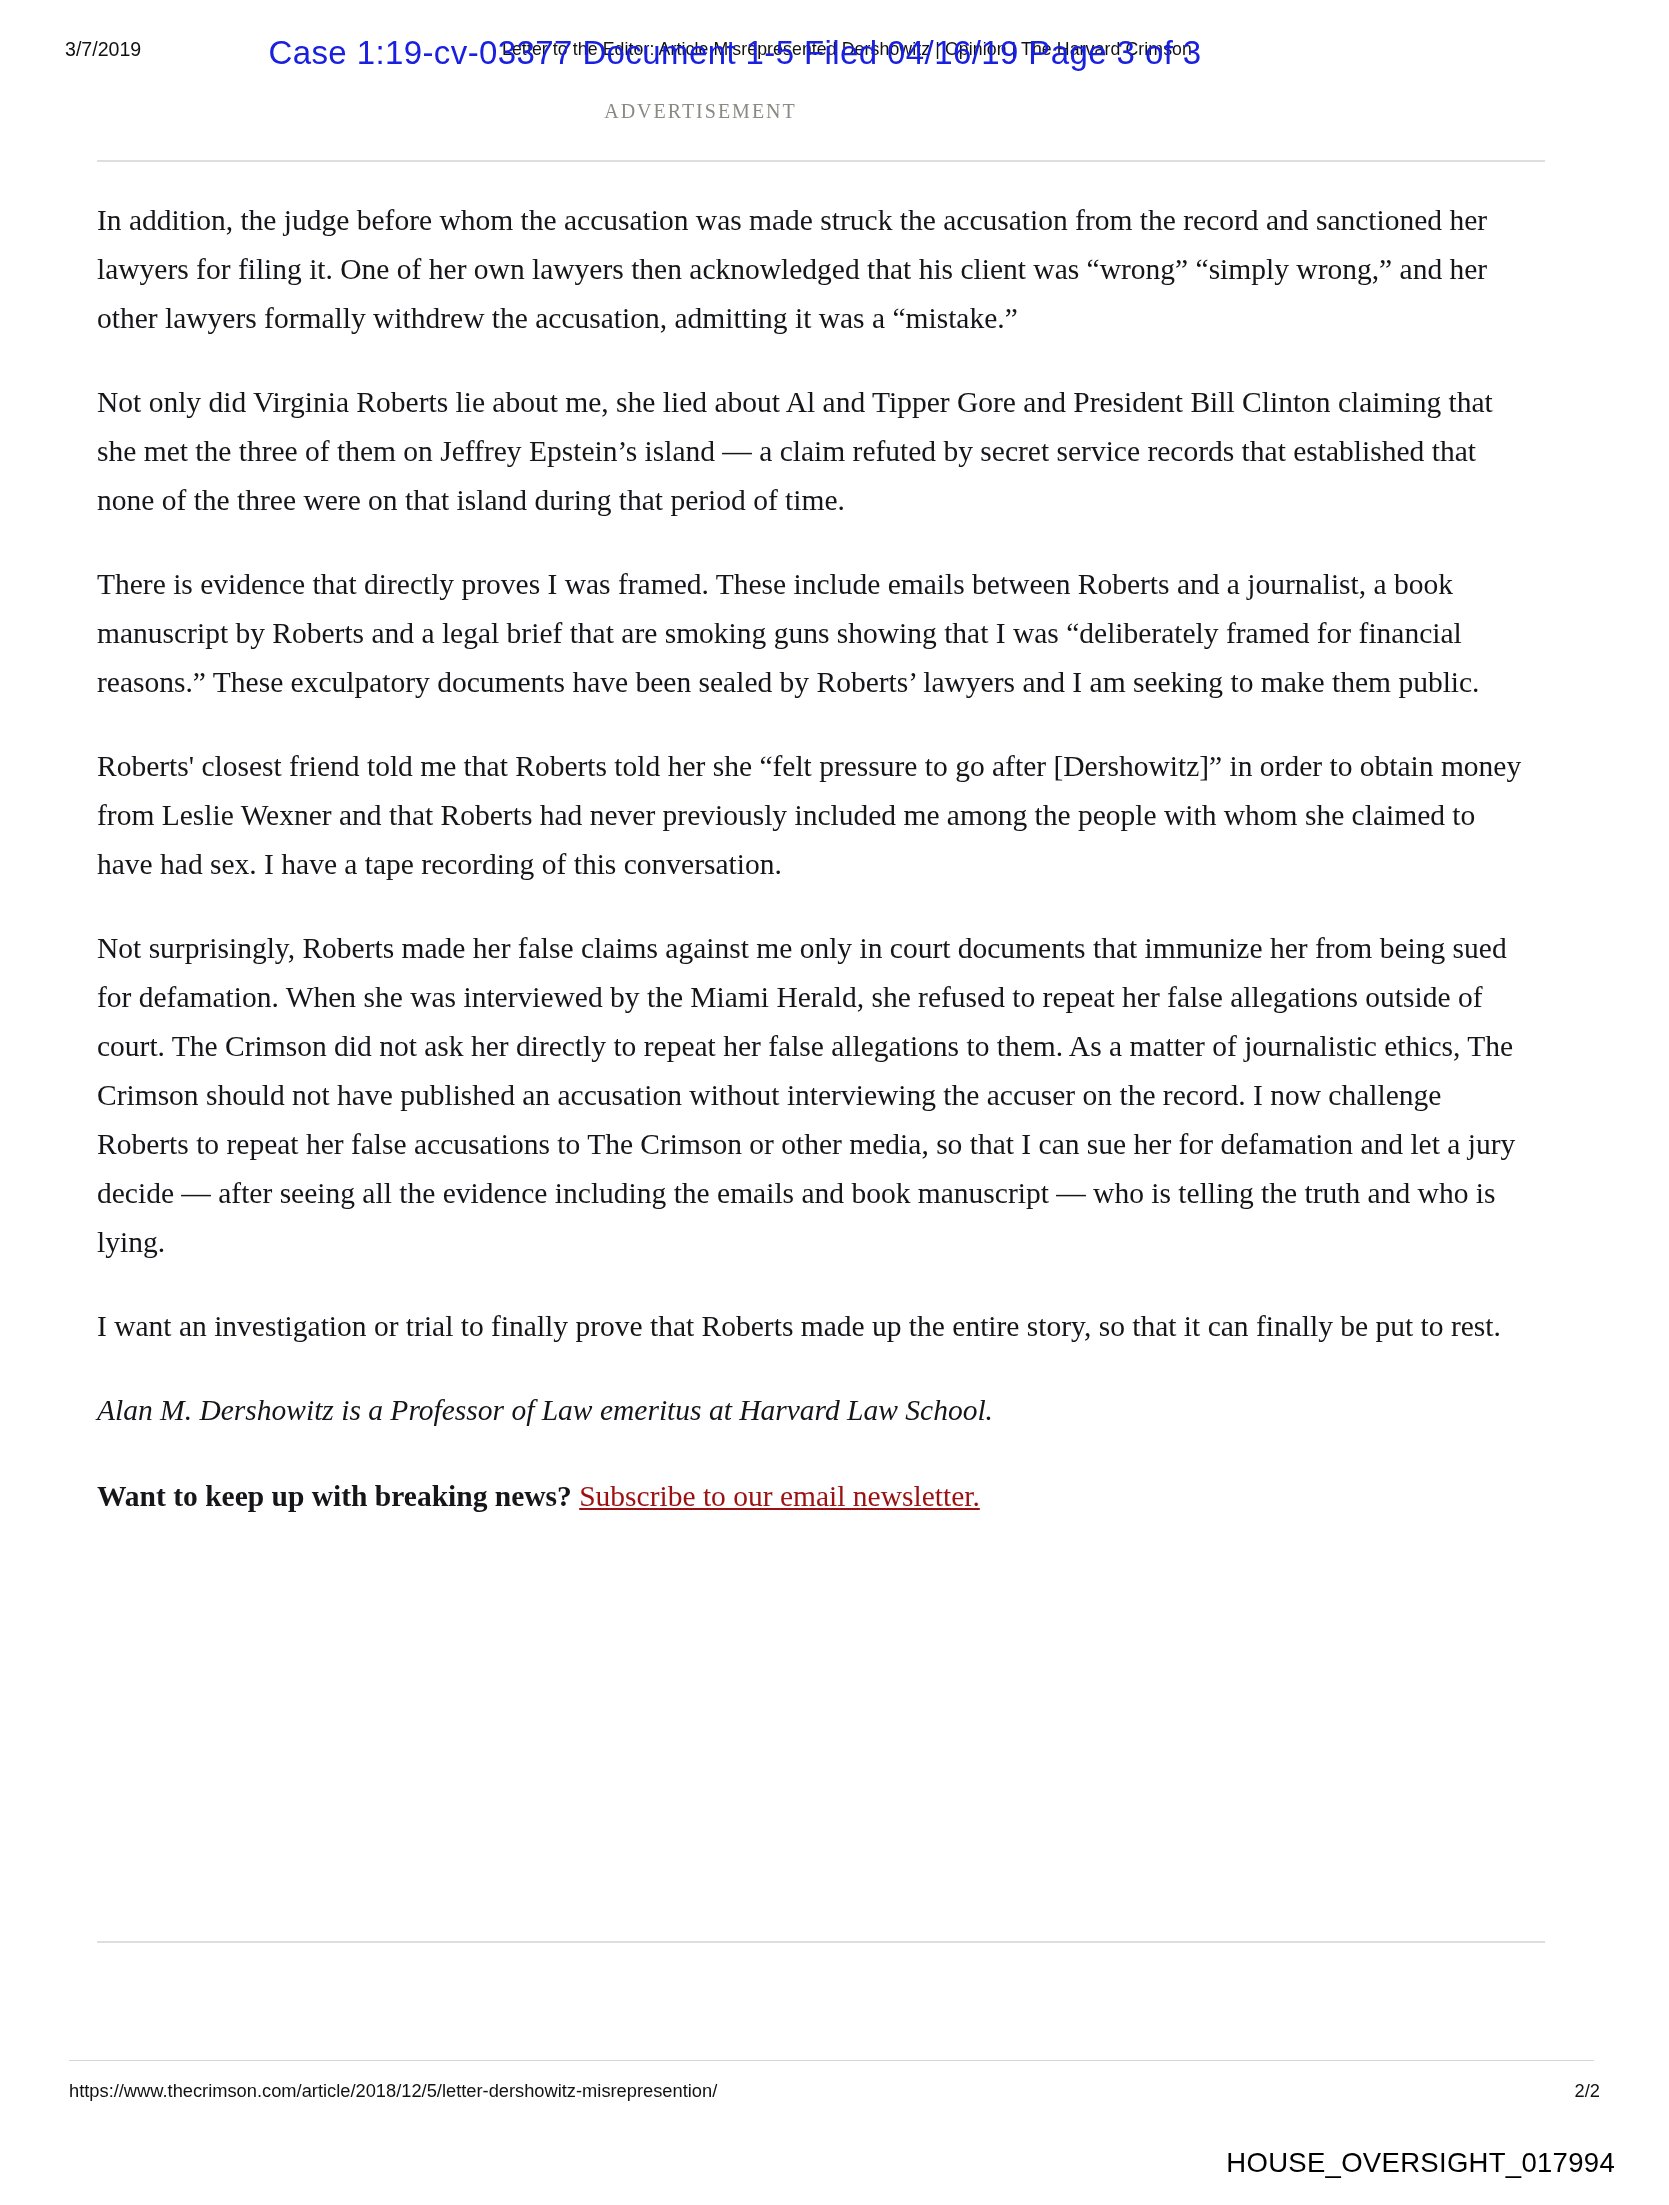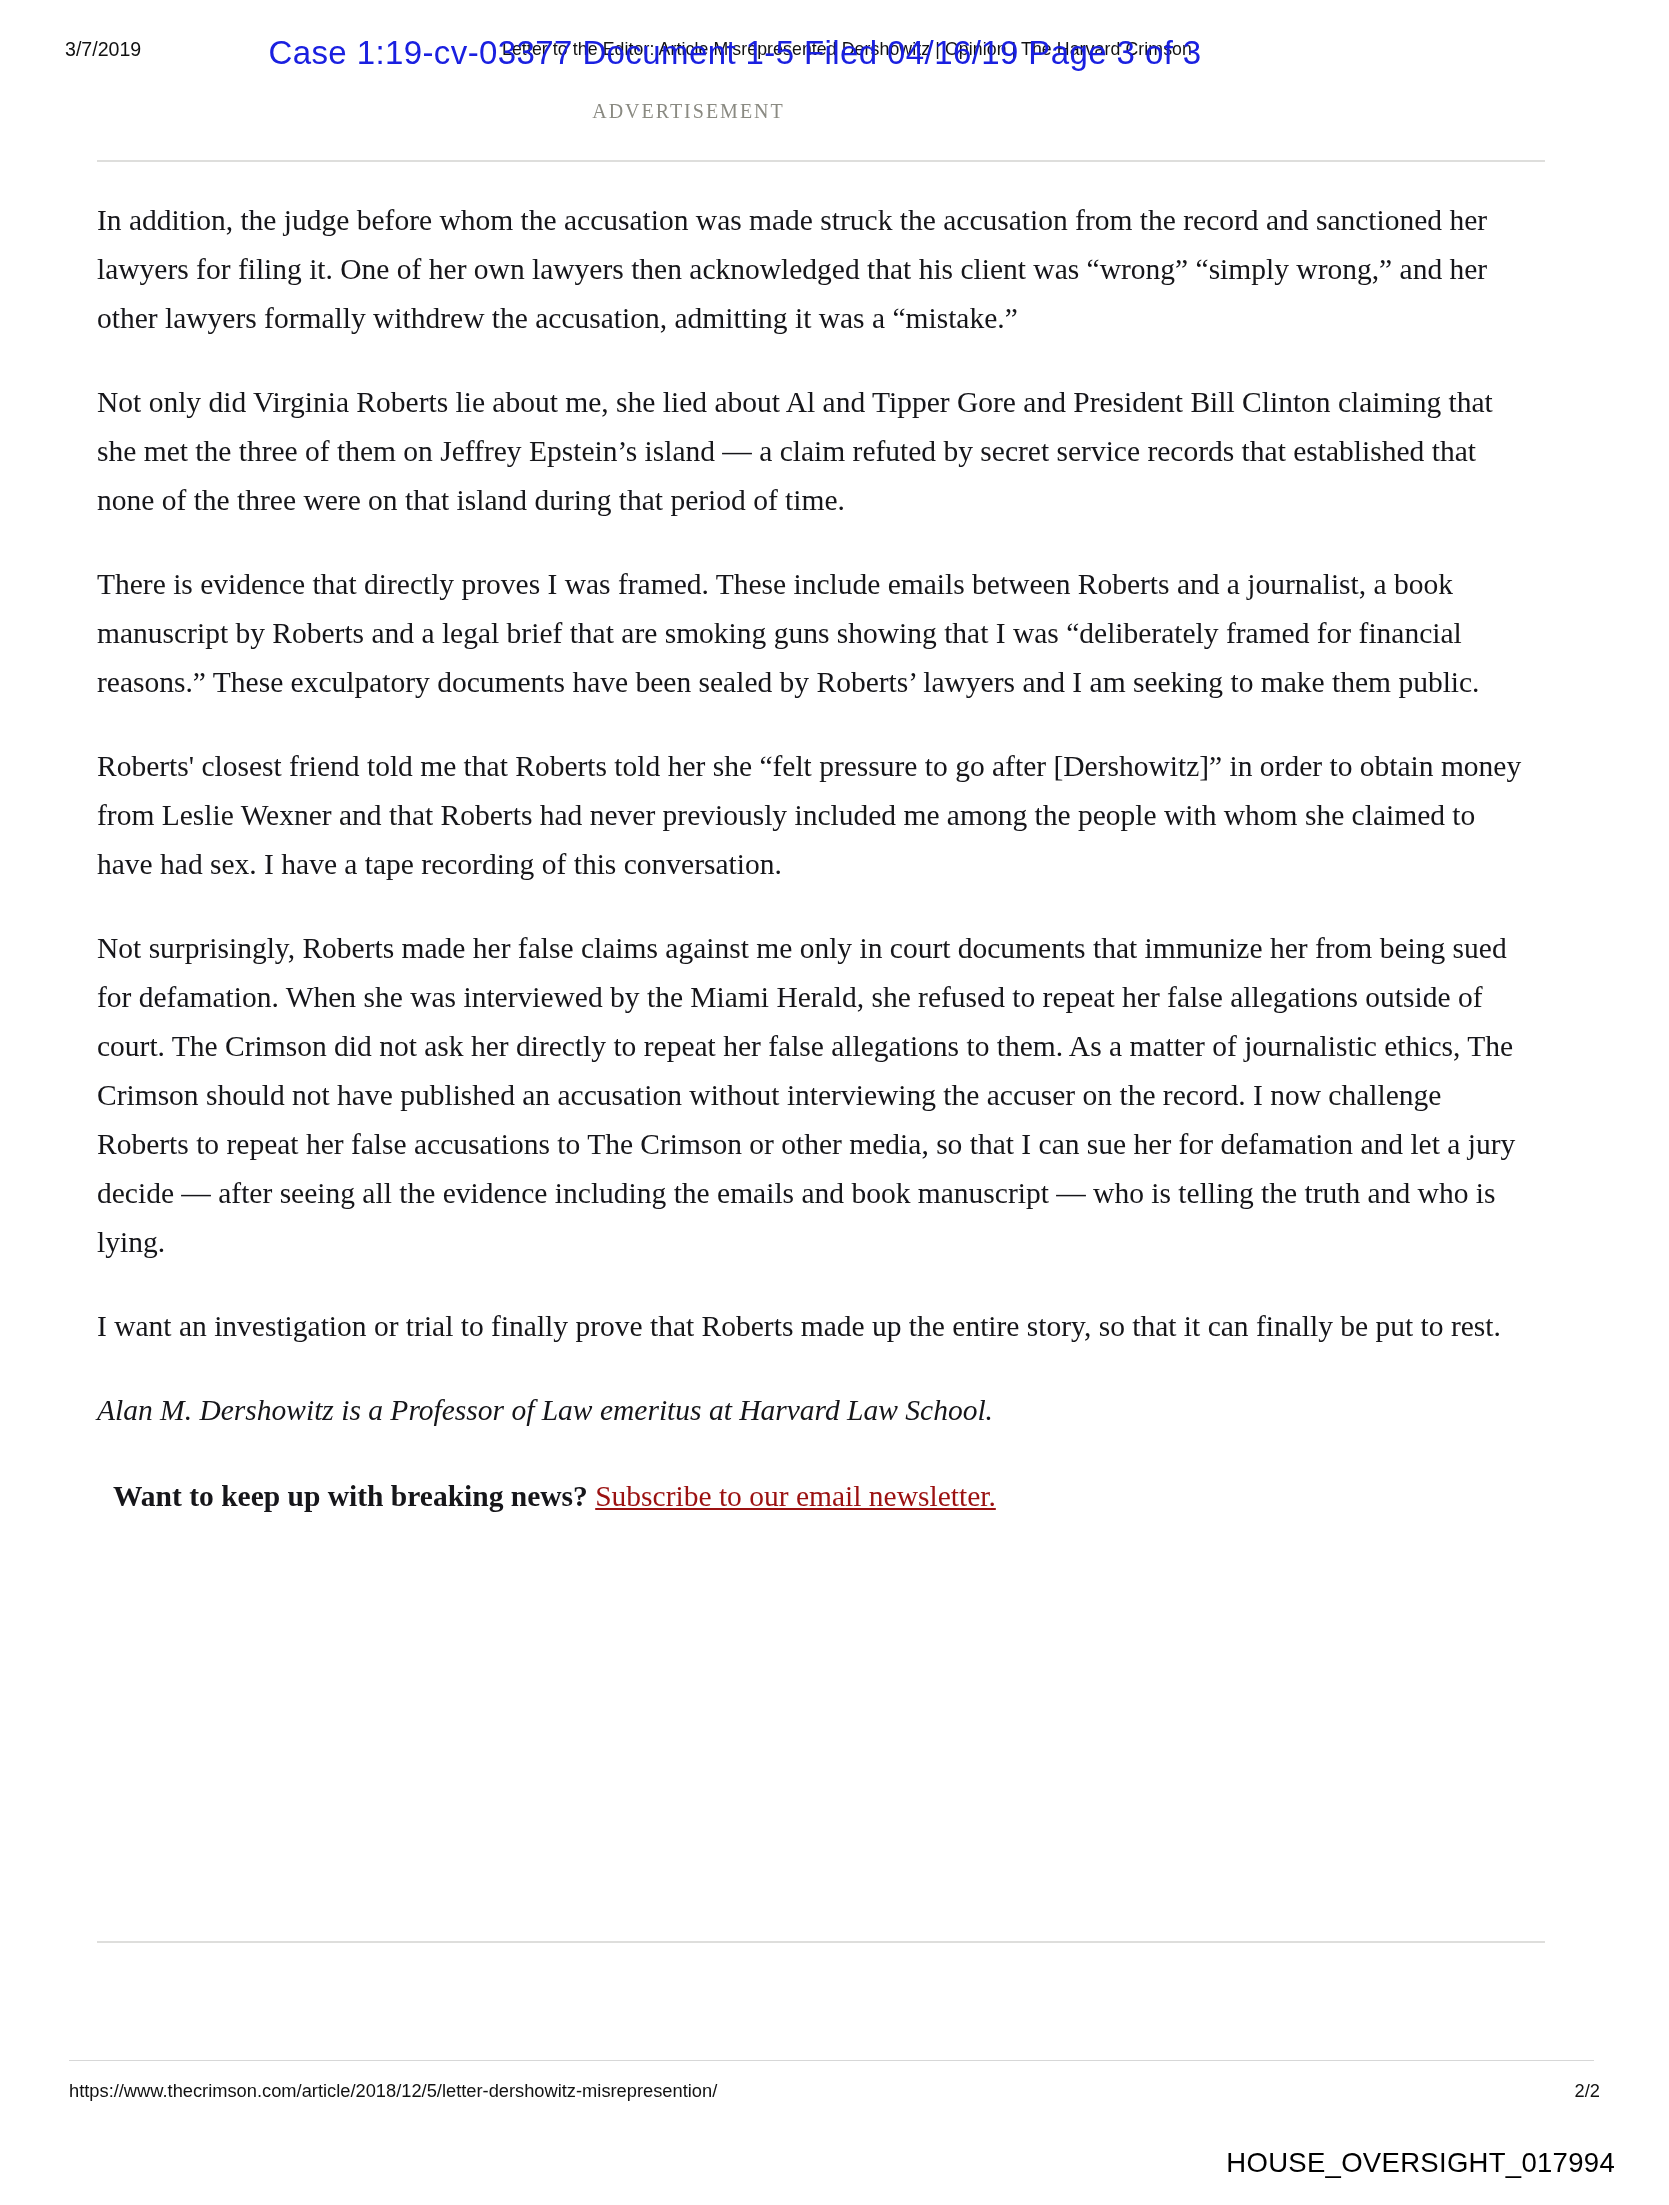--- a/index.html
+++ b/index.html
@@ -57,21 +57,21 @@
     font-size: 33px;
     color: #1a20e0;
     white-space: nowrap;
     letter-spacing: 0.4px;
   }
 
   
   .ad-label {
     position: absolute;
     top: 100px;
-    left: 0;
+    left: 12px;
     width: 1377px;
     text-align: center;
     font-family: "Liberation Serif", serif;
     font-size: 20px;
     letter-spacing: 2px;
     color: #8a8a82;
   }
 
   
   .rule {
@@ -108,21 +108,20 @@
     color: #16161a;
     text-align: left;
   }
   .article p.byline {
     font-style: italic;
     margin-bottom: 37px;
   }
   .article p.newsletter {
     font-weight: bold;
     margin-bottom: 0;
-    margin-left: 16px;
   }
   .article p.newsletter .lnk {
     color: #9b1111;
     font-weight: normal;
   }
 
   
   .footer-url {
     position: absolute;
     left: 69px;

